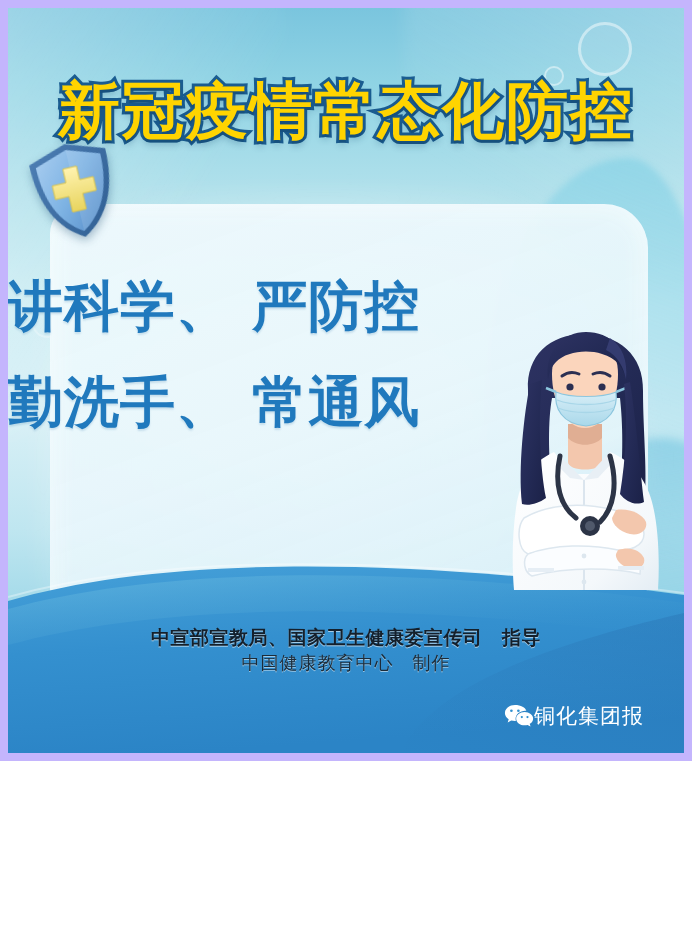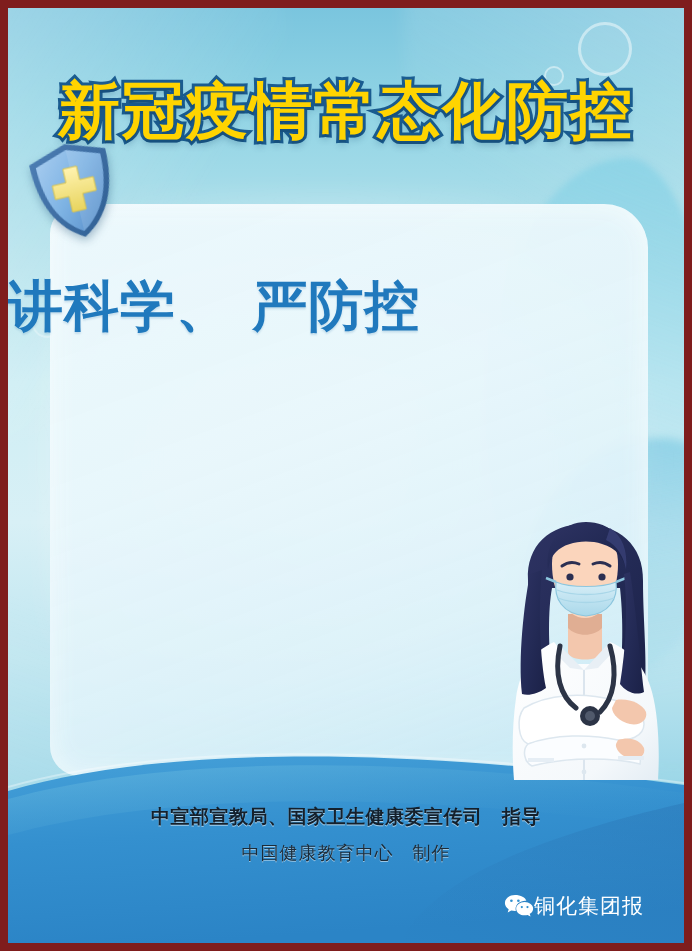--- a/index.html
+++ b/index.html
@@ -1,22 +1,22 @@
 <!DOCTYPE html>
 <html><head>
 <meta charset="utf-8">
 <style>
   html,body{margin:0;padding:0;background:#ffffff;}
   body{font-family:"Liberation Sans","DejaVu Sans",sans-serif;}
 
   .poster{
     position:relative;
-    width:692px;height:951px;
+    width:692px;height:761px;
     overflow:hidden;
-    background:#7f1d1d;
+    background:#c4b5fd;
   }
 
   
   .frame-inner{
     position:absolute;
     left:8px;top:8px;right:8px;bottom:8px;
     overflow:hidden;
     background:
       linear-gradient(180deg,
         #7ac5de 0%,
@@ -155,21 +155,20 @@
   }
   .credit-1{
     font-family:"DejaVu Sans","Liberation Sans",sans-serif;
     font-size:19px;font-weight:bold;color:#14202c;
     letter-spacing:.5px;
     text-shadow:0 1px 0 rgba(255,255,255,.55);
     white-space:pre;
     margin-top:8px;
   }
   .credit-2{
-    margin-top:11px;
     font-family:"DejaVu Serif","Liberation Serif",serif;
     font-size:18px;color:#1c2b38;
     letter-spacing:1px;
     text-shadow:0 1px 0 rgba(255,255,255,.5);
     white-space:pre;
   }
 
   .wechat{
     position:absolute;right:40px;bottom:23px;
     display:flex;align-items:center;gap:0;z-index:13;
@@ -219,20 +218,21 @@
         </linearGradient>
       </defs>
       <path d="M43 2 L82 15 C82 56 69 82 43 97 C17 82 4 56 4 15 Z" fill="url(#shrim)"></path>
       <path d="M43 8 L76 19 C76 55 64 78 43 91 C22 78 10 55 10 19 Z" fill="url(#shdg)"></path>
       <path d="M43 8 L76 19 C76 55 64 78 43 91 Z" fill="rgba(255,255,255,.10)"></path>
       <path d="M36 26 h14 v14 h14 v14 h-14 v16 h-14 v-16 h-14 v-14 h14 z" fill="url(#crg)" stroke="#d9c44f" stroke-width="1"></path>
     </svg>
 
     <div class="slogans">
       <div class="sline">讲科学、 严防控</div>
+      <div class="sline">勤洗手、 常通风</div>
     </div>
 
     <svg class="doctor" viewBox="0 0 178 262">
       <defs>
         <linearGradient id="hairg" x1="0" y1="0" x2="1" y2="1">
           <stop offset="0%" stop-color="#2e3363"></stop>
           <stop offset="55%" stop-color="#232a55"></stop>
           <stop offset="100%" stop-color="#1b2147"></stop>
         </linearGradient>
         <linearGradient id="coatg" x1="0" y1="0" x2="1" y2="1">

